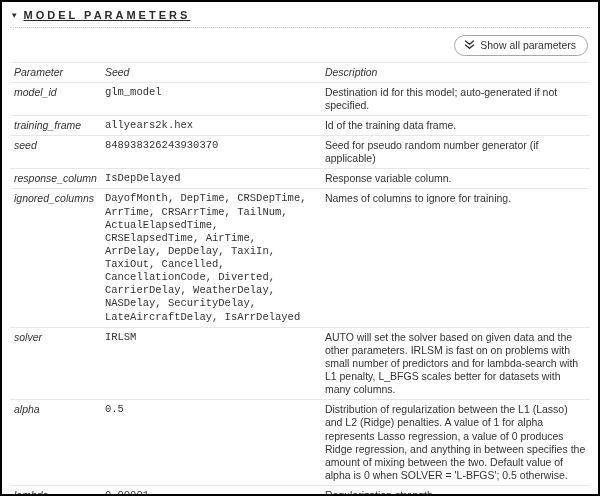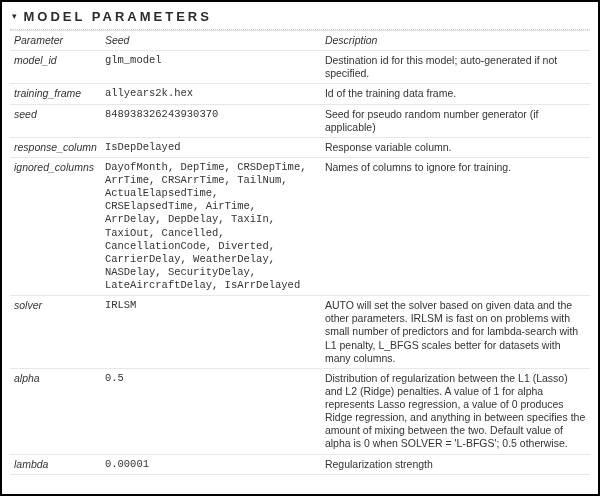--- a/index.html
+++ b/index.html
@@ -13,22 +13,22 @@
     overflow: hidden;
   }
   .section-header {
     display: flex; align-items: center; gap: 7px;
     padding: 3px 2px 6px 2px;
     border-bottom: 1px dotted #c9c9c9;
     cursor: pointer;
   }
   .collapse-tri { font-size: 9px; color: #2d2d2d; line-height: 1; }
   .section-title {
-    font-size: 13px; font-weight: 700; letter-spacing: 3px;
-    color: #2b2b2b; line-height: 1;
+    font-size: 11px; font-weight: 700; letter-spacing: 3px;
+    color: #2b2b2b; line-height: 1; text-decoration: underline;
   }
   .toolbar {
     display: flex; justify-content: flex-end;
     padding: 7px 2px 6px 0;
   }
   .pill-btn {
     display: inline-flex; align-items: center; gap: 5px;
     border: 1px solid #a6a6a6; border-radius: 11px;
     background: #fff; color: #333;
     font-family: "Liberation Sans", sans-serif;
@@ -67,20 +67,31 @@
 </head>
 <body>
 
 <div class="frame">
 
   <div class="section-header">
     <span class="collapse-tri">▾</span>
     <span class="section-title">MODEL PARAMETERS</span>
   </div>
 
+  <div class="toolbar">
+    <button class="pill-btn">
+      <span>
+        <svg width="11" height="10" viewBox="0 0 11 10">
+          <polyline points="1.5,1 5.5,4.3 9.5,1" fill="none" stroke="#333" stroke-width="1.4" stroke-linecap="round" stroke-linejoin="round"></polyline>
+          <polyline points="1.5,5 5.5,8.3 9.5,5" fill="none" stroke="#333" stroke-width="1.4" stroke-linecap="round" stroke-linejoin="round"></polyline>
+        </svg>
+      </span>
+      <span>Show all parameters</span>
+    </button>
+  </div>
 
   <table class="params">
     <colgroup>
       <col class="c-param">
         <col class="c-value">
         <col class="c-desc">
     </colgroup>
     <thead>
       <tr>
         <th class="param">Parameter</th>

